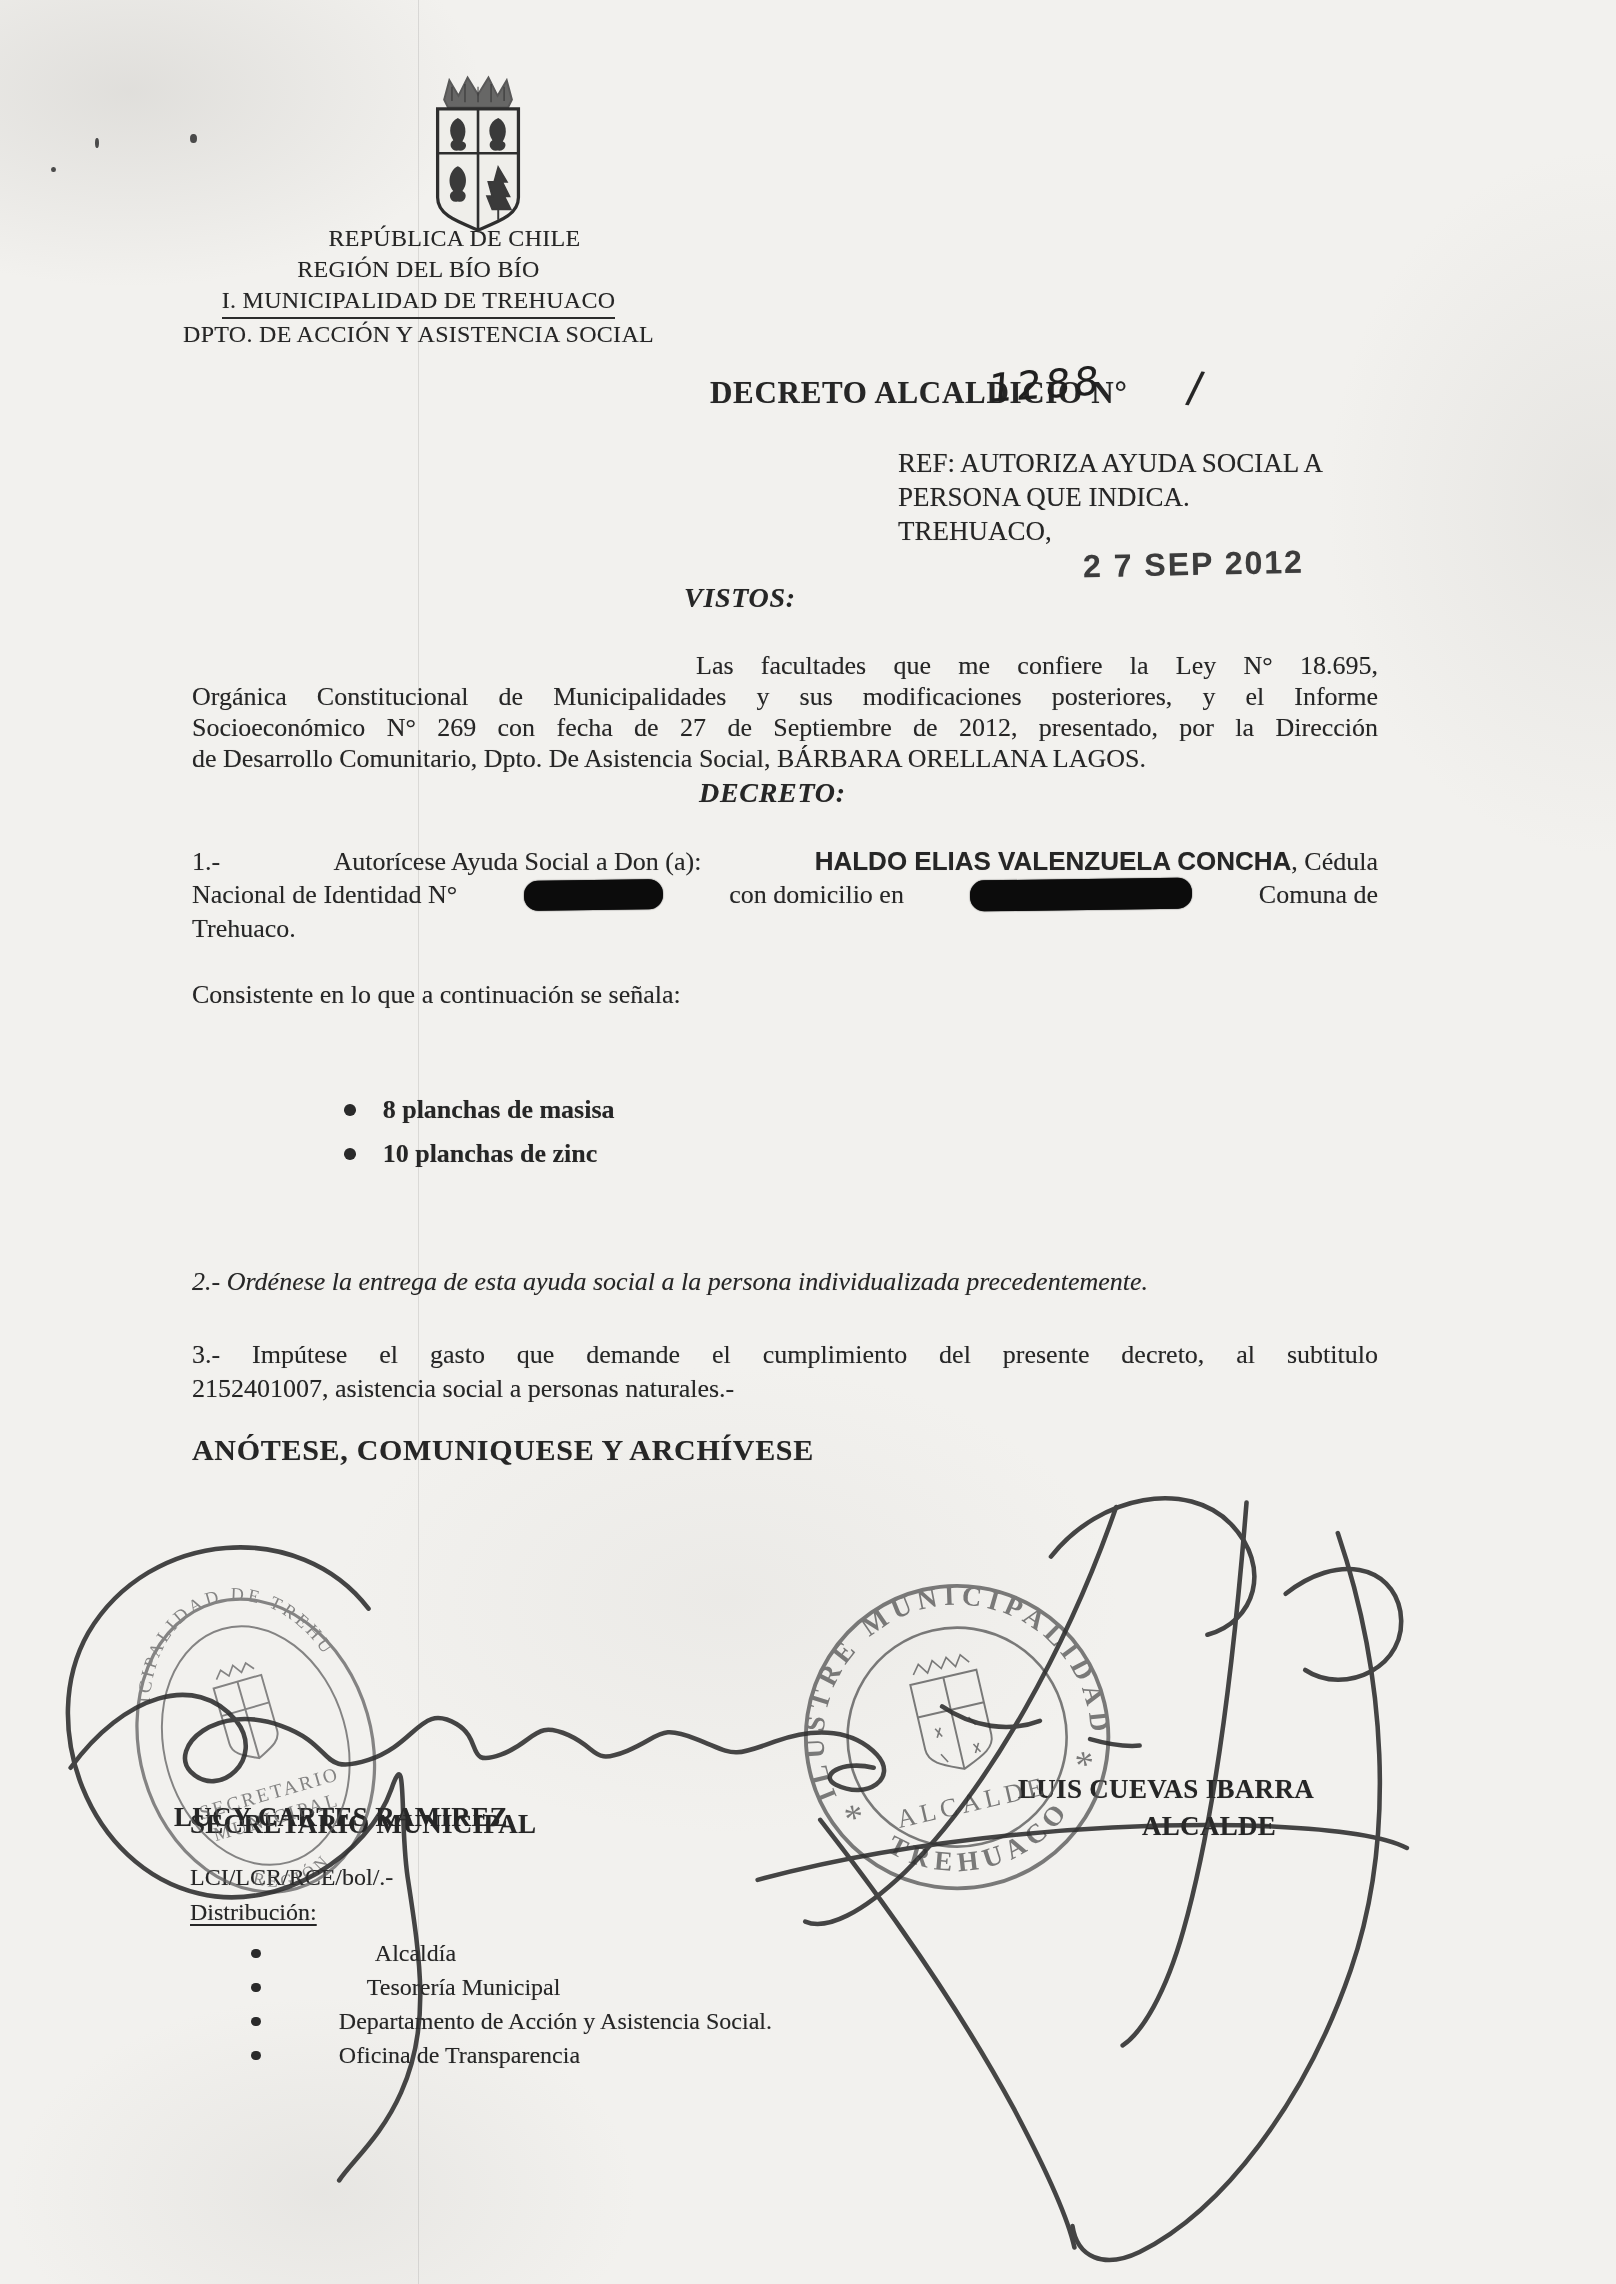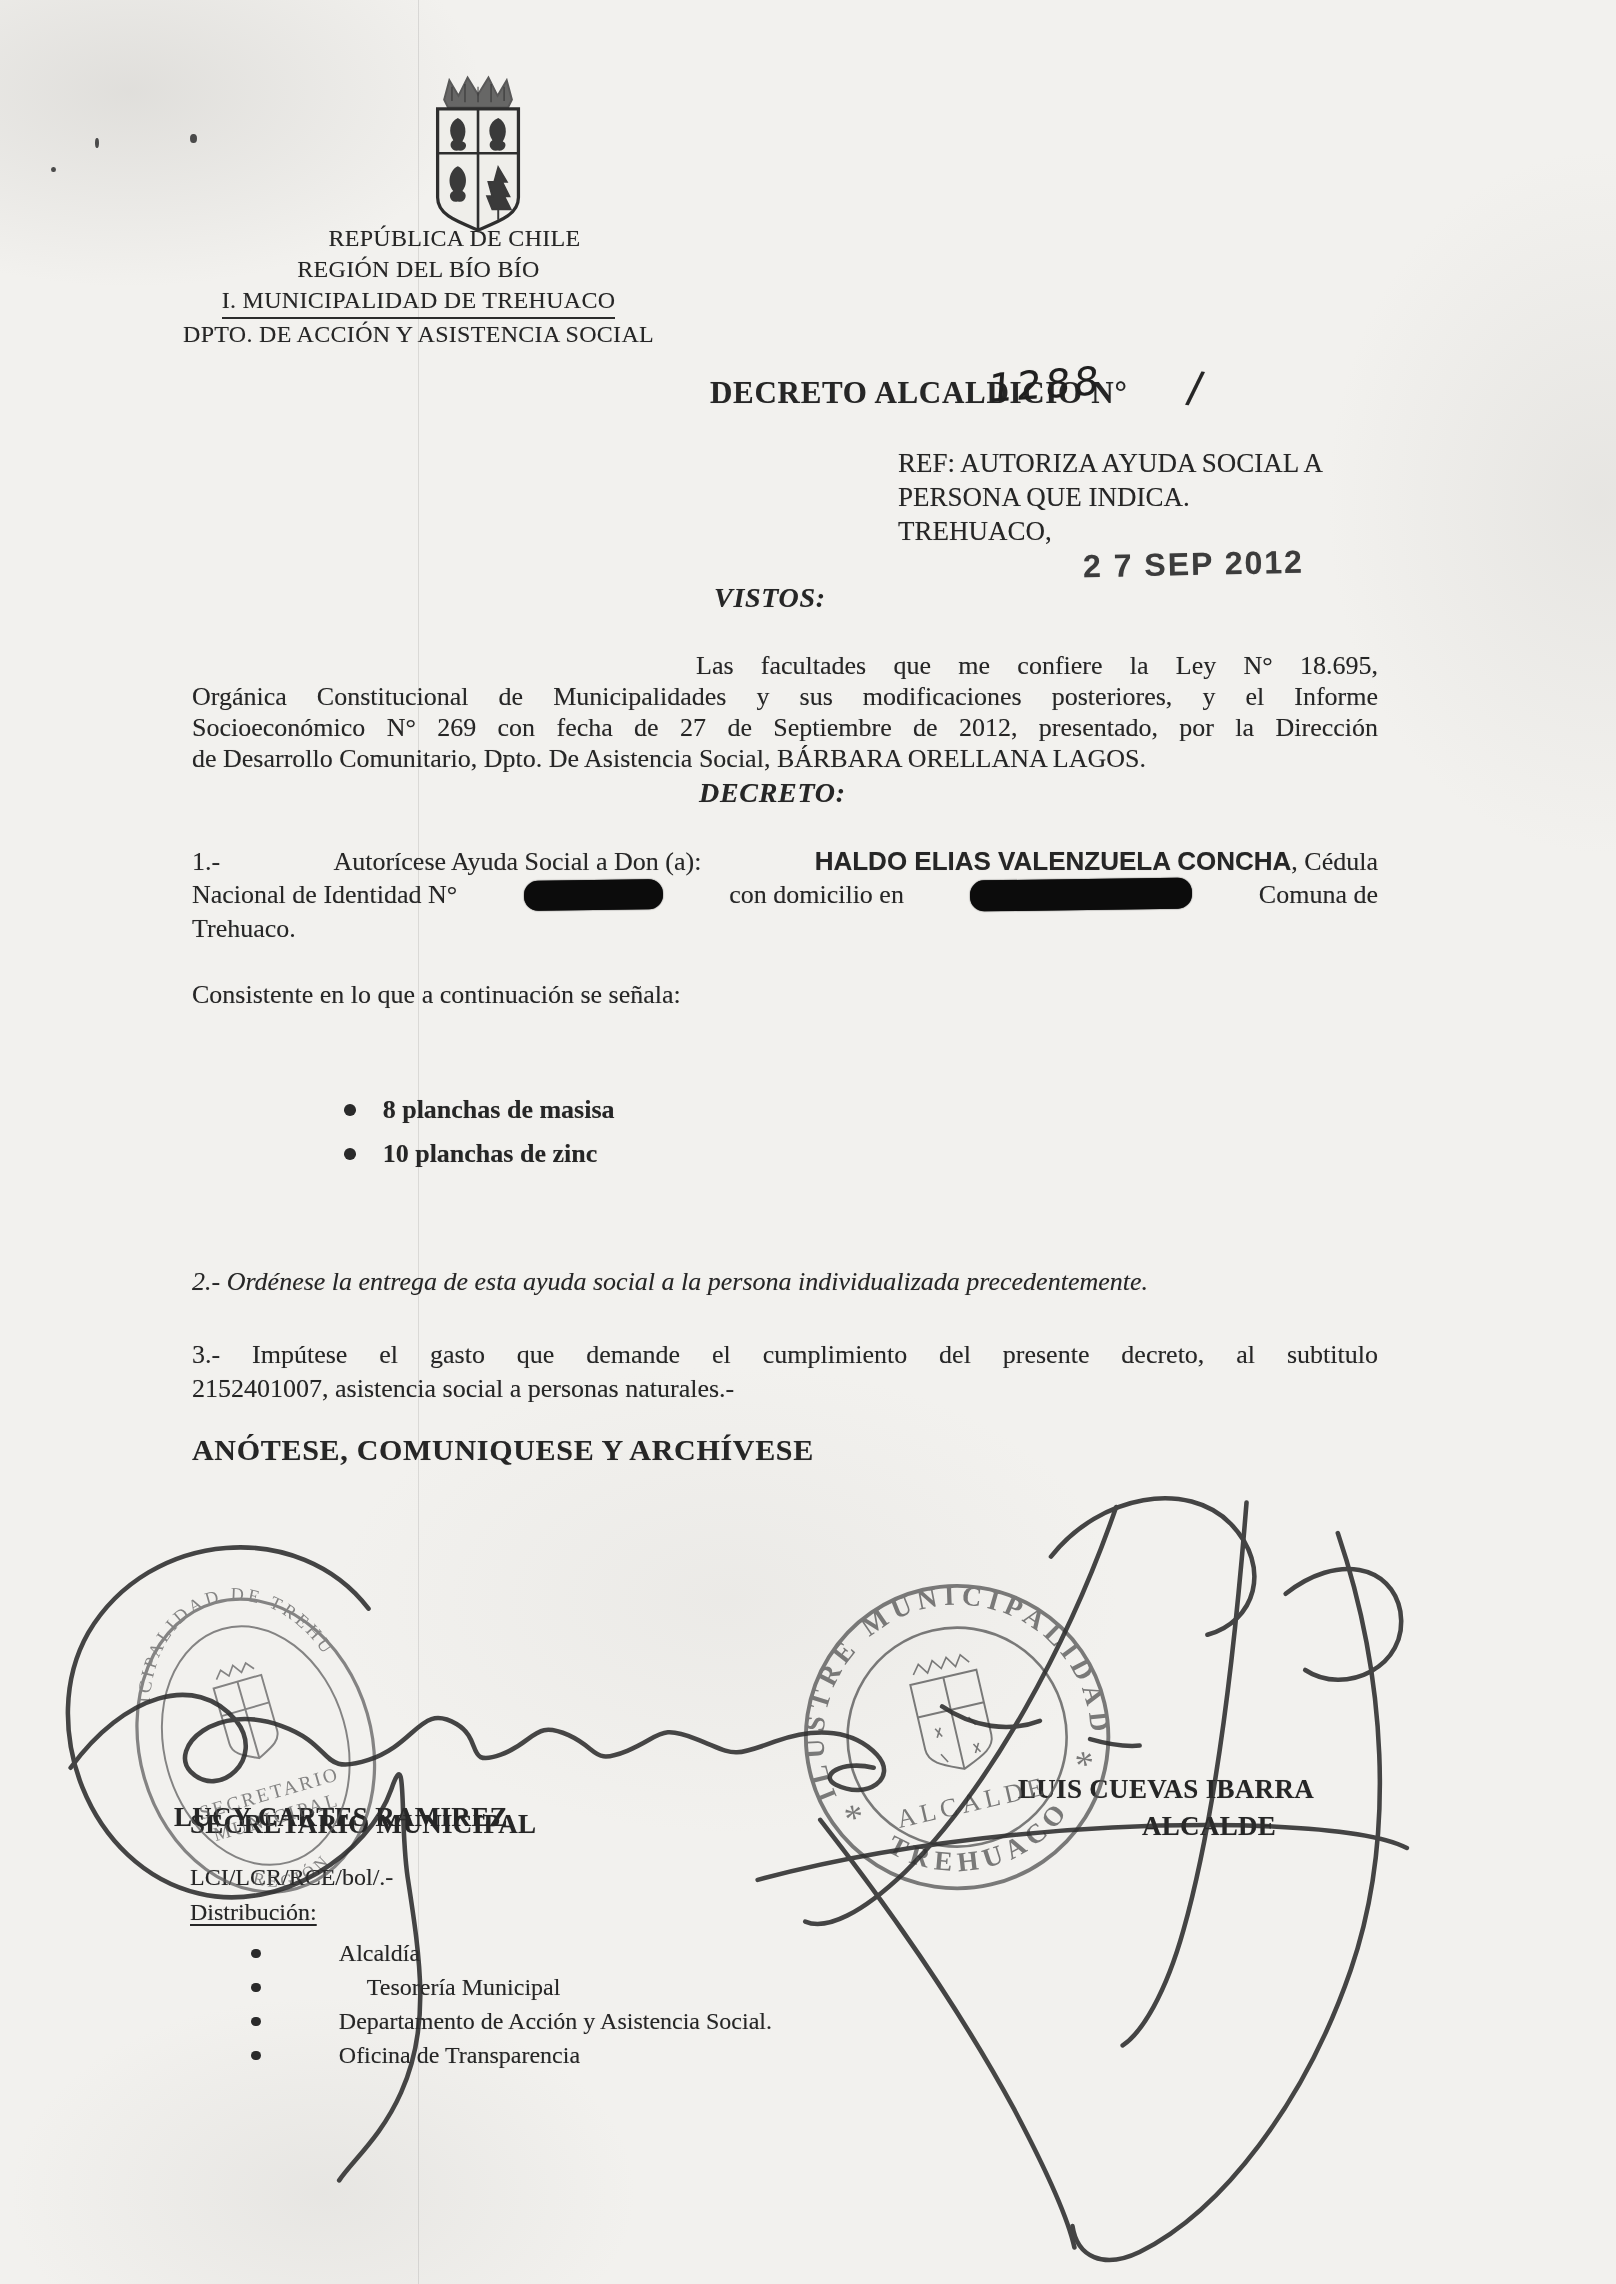--- a/index.html
+++ b/index.html
@@ -72,21 +72,21 @@
   <div class="abs slash txt">/</div>
 
   <div class="abs ref">
     <div class="txt">REF: AUTORIZA AYUDA SOCIAL A</div>
     <div class="txt">PERSONA QUE INDICA.</div>
     <div class="txt">TREHUACO,</div>
   </div>
 
   <div class="abs datestamp txt">2 7 SEP 2012</div>
 
-  <div class="abs lbl txt" style="left:714px;top:582px;">VISTOS:</div>
+  <div class="abs lbl txt" style="left:684px;top:582px;">VISTOS:</div>
   <div class="line" style="left:696px;width:682px;top:651px;">
     <span class="just" style="display:block;">Las facultades que me confiere la Ley N° 18.695,</span>
     </div>
   <div class="line just" style="top:682px;">Orgánica Constitucional de Municipalidades y sus modificaciones posteriores, y el Informe</div>
   <div class="line just" style="top:713px;">Socioeconómico N° 269 con fecha de 27 de Septiembre de 2012, presentado, por la Dirección</div>
   <div class="line" style="top:744px;">de Desarrollo Comunitario, Dpto. De Asistencia Social, BÁRBARA ORELLANA LAGOS.</div>
 
   <div class="abs lbl txt" style="left:699px;top:777px;">DECRETO:</div>
 
   <div class="line flexline" style="top:846px;">
@@ -120,21 +120,21 @@
 
   <div class="abs closing txt" style="left:192px;top:1433px;">ANÓTESE, COMUNIQUESE Y ARCHÍVESE</div>
 
   <div class="abs signame txt" style="left:174px;top:1774px;margin-top:28px;">LUCY CARTES RAMIREZ</div>
   <div class="abs signame txt" style="left:190px;top:1809px;">SECRETARIO MUNICIPAL</div>
   <div class="abs signame txt" style="left:1018px;top:1774px;">LUIS CUEVAS IBARRA</div>
   <div class="abs signame txt" style="left:1142px;top:1811px;">ALCALDE</div>
 
   <div class="abs footer txt" style="left:190px;top:1864px;">LCI/LCR/RCE/bol/.-</div>
   <div class="abs footer txt ulab" style="left:190px;top:1899px;">Distribución:</div>
-  <div class="bullet-row" style="left:251px;top:1940px;gap:78px;">
+  <div class="bullet-row" style="left:251px;top:1940px;gap:114px;">
     <span class="dot sm"></span>
     <span class="footer txt">Alcaldía</span>
     </div>
   <div class="bullet-row" style="left:251px;top:1974px;gap:106px;">
     <span class="dot sm"></span>
     <span class="footer txt">Tesorería Municipal</span>
     </div>
   <div class="bullet-row" style="left:251px;top:2008px;gap:78px;">
     <span class="dot sm"></span>
     <span class="footer txt">Departamento de Acción y Asistencia Social.</span>

